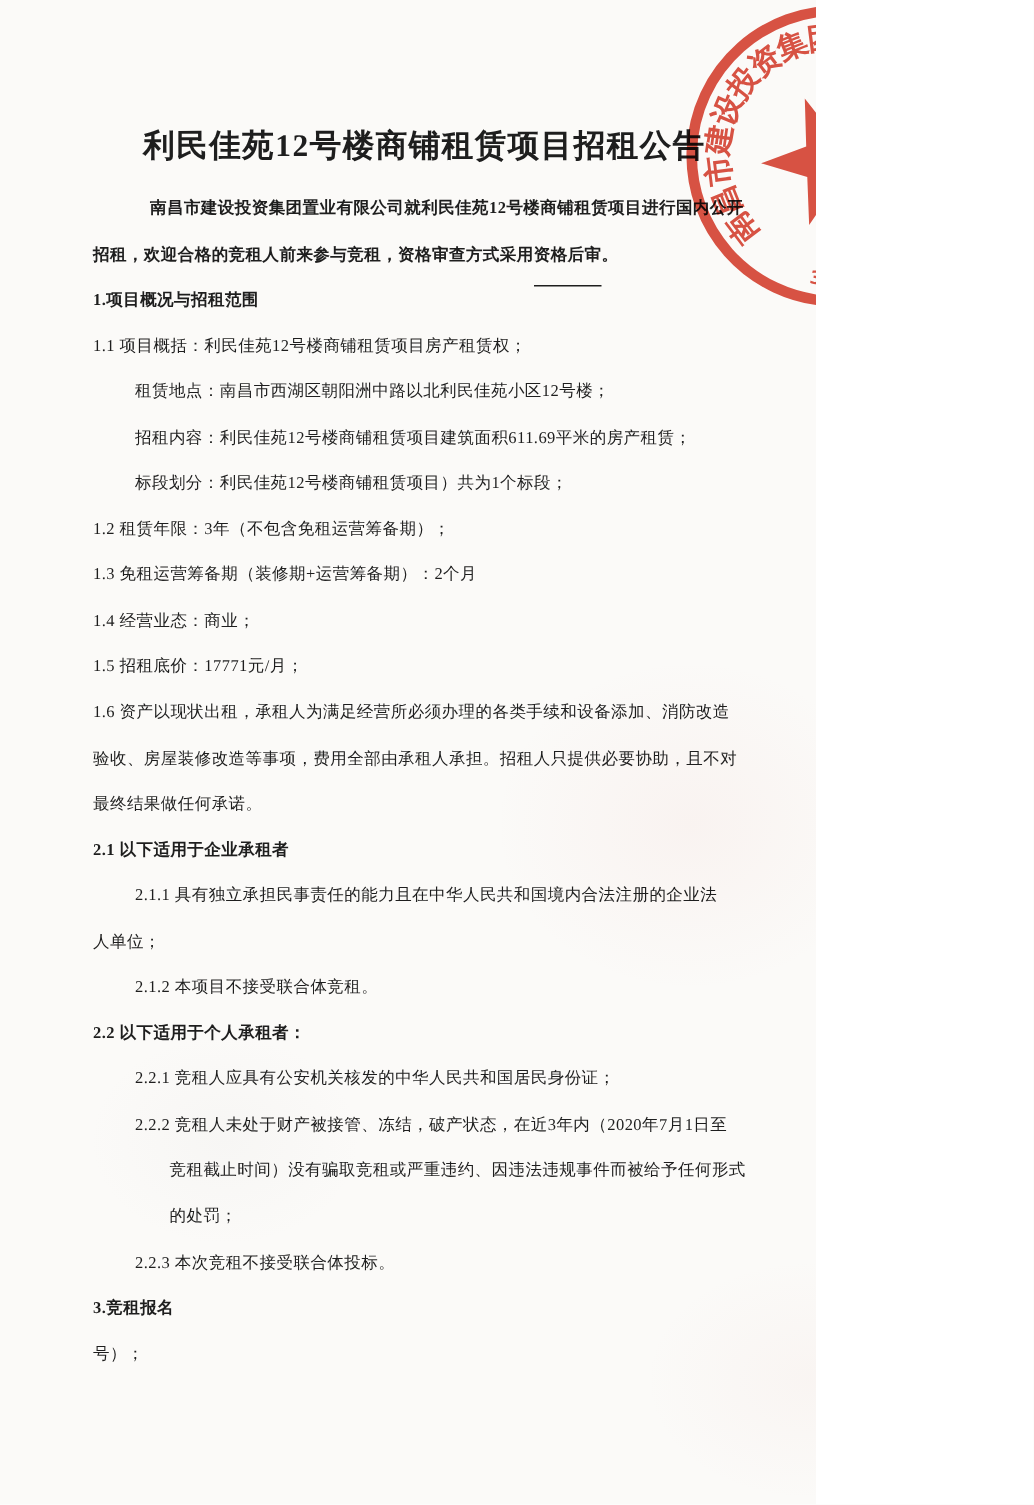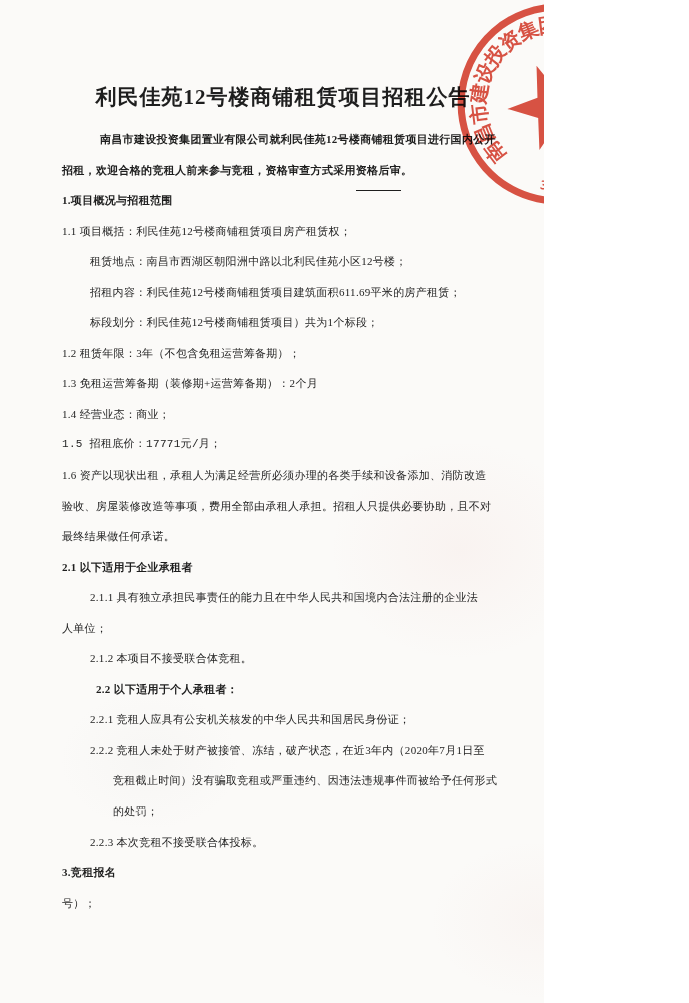--- a/index.html
+++ b/index.html
@@ -69,29 +69,29 @@
       <div class="line bold" style="padding-left: 38px;">南昌市建设投资集团置业有限公司就利民佳苑12号楼商铺租赁项目进行国内公开</div>
       <div class="line bold" style="padding-left: 0px;">招租，欢迎合格的竞租人前来参与竞租，资格审查方式采用<span class="underlined">资格后审</span>。</div>
       <div class="line bold" style="padding-left: 0px;">1.项目概况与招租范围</div>
       <div class="line" style="padding-left: 0px;">1.1 项目概括：利民佳苑12号楼商铺租赁项目房产租赁权；</div>
       <div class="line" style="padding-left: 28px;">租赁地点：南昌市西湖区朝阳洲中路以北利民佳苑小区12号楼；</div>
       <div class="line" style="padding-left: 28px;">招租内容：利民佳苑12号楼商铺租赁项目建筑面积611.69平米的房产租赁；</div>
       <div class="line" style="padding-left: 28px;">标段划分：利民佳苑12号楼商铺租赁项目）共为1个标段；</div>
       <div class="line" style="padding-left: 0px;">1.2 租赁年限：3年（不包含免租运营筹备期）；</div>
       <div class="line" style="padding-left: 0px;">1.3 免租运营筹备期（装修期+运营筹备期）：2个月</div>
       <div class="line" style="padding-left: 0px;">1.4 经营业态：商业；</div>
-      <div class="line" style="padding-left: 0px; font-family: Liberation Mono, monospace;">1.5 招租底价：17771元/月；</div>
+      <div class="line" style="padding-left: 0px;">1.5 招租底价：17771元/月；</div>
       <div class="line" style="padding-left: 0px;">1.6 资产以现状出租，承租人为满足经营所必须办理的各类手续和设备添加、消防改造</div>
       <div class="line" style="padding-left: 0px;">验收、房屋装修改造等事项，费用全部由承租人承担。招租人只提供必要协助，且不对</div>
       <div class="line" style="padding-left: 0px;">最终结果做任何承诺。</div>
       <div class="line bold" style="padding-left: 0px;">2.1 以下适用于企业承租者</div>
       <div class="line" style="padding-left: 28px;">2.1.1 具有独立承担民事责任的能力且在中华人民共和国境内合法注册的企业法</div>
       <div class="line" style="padding-left: 0px;">人单位；</div>
       <div class="line" style="padding-left: 28px;">2.1.2 本项目不接受联合体竞租。</div>
-      <div class="line bold" style="padding-left: 0px; margin-left: 34px;">2.2 以下适用于个人承租者：</div>
+      <div class="line bold" style="padding-left: 0px;">2.2 以下适用于个人承租者：</div>
       <div class="line" style="padding-left: 28px;">2.2.1 竞租人应具有公安机关核发的中华人民共和国居民身份证；</div>
       <div class="line" style="padding-left: 28px;">2.2.2 竞租人未处于财产被接管、冻结，破产状态，在近3年内（2020年7月1日至</div>
       <div class="line" style="padding-left: 51px;">竞租截止时间）没有骗取竞租或严重违约、因违法违规事件而被给予任何形式</div>
       <div class="line" style="padding-left: 51px;">的处罚；</div>
       <div class="line" style="padding-left: 28px;">2.2.3 本次竞租不接受联合体投标。</div>
       <div class="line bold" style="padding-left: 0px;">3.竞租报名</div>
       <div class="line" style="padding-left: 0px;">号）；</div>
     </div>
 
   <svg class="seal" viewBox="0 0 230 230" aria-hidden="true">

